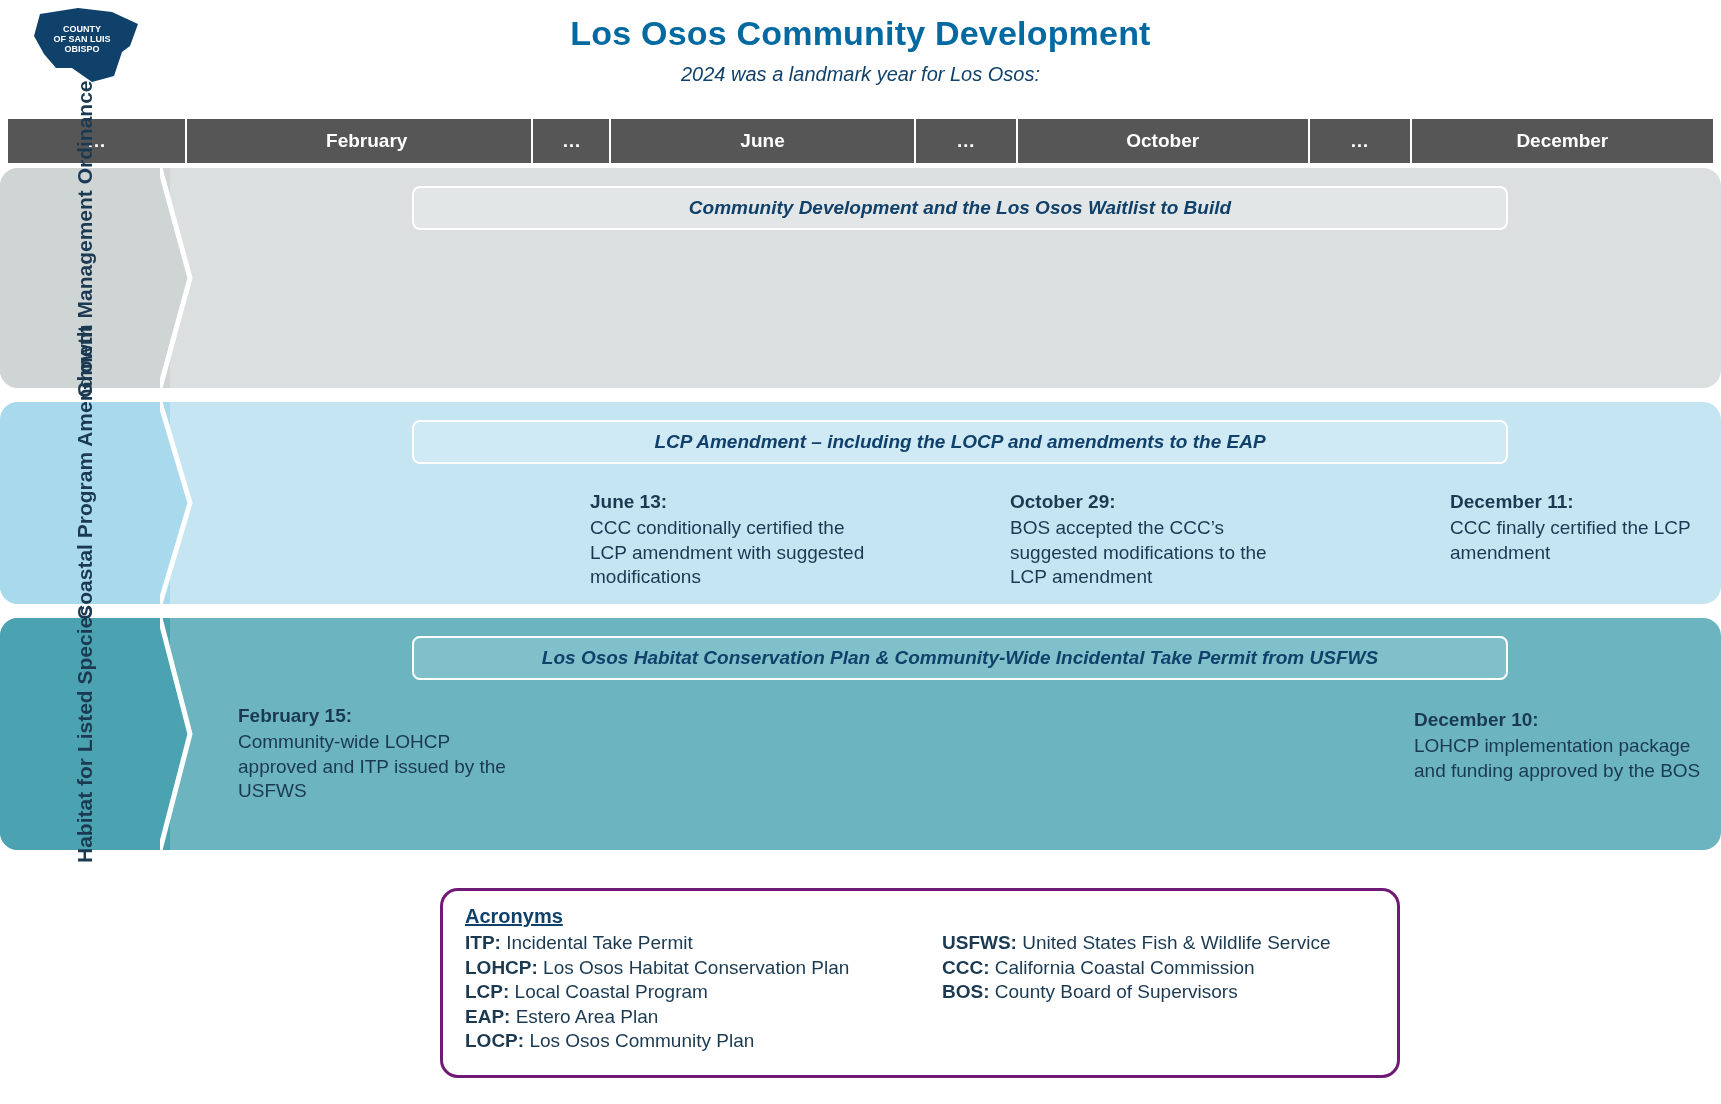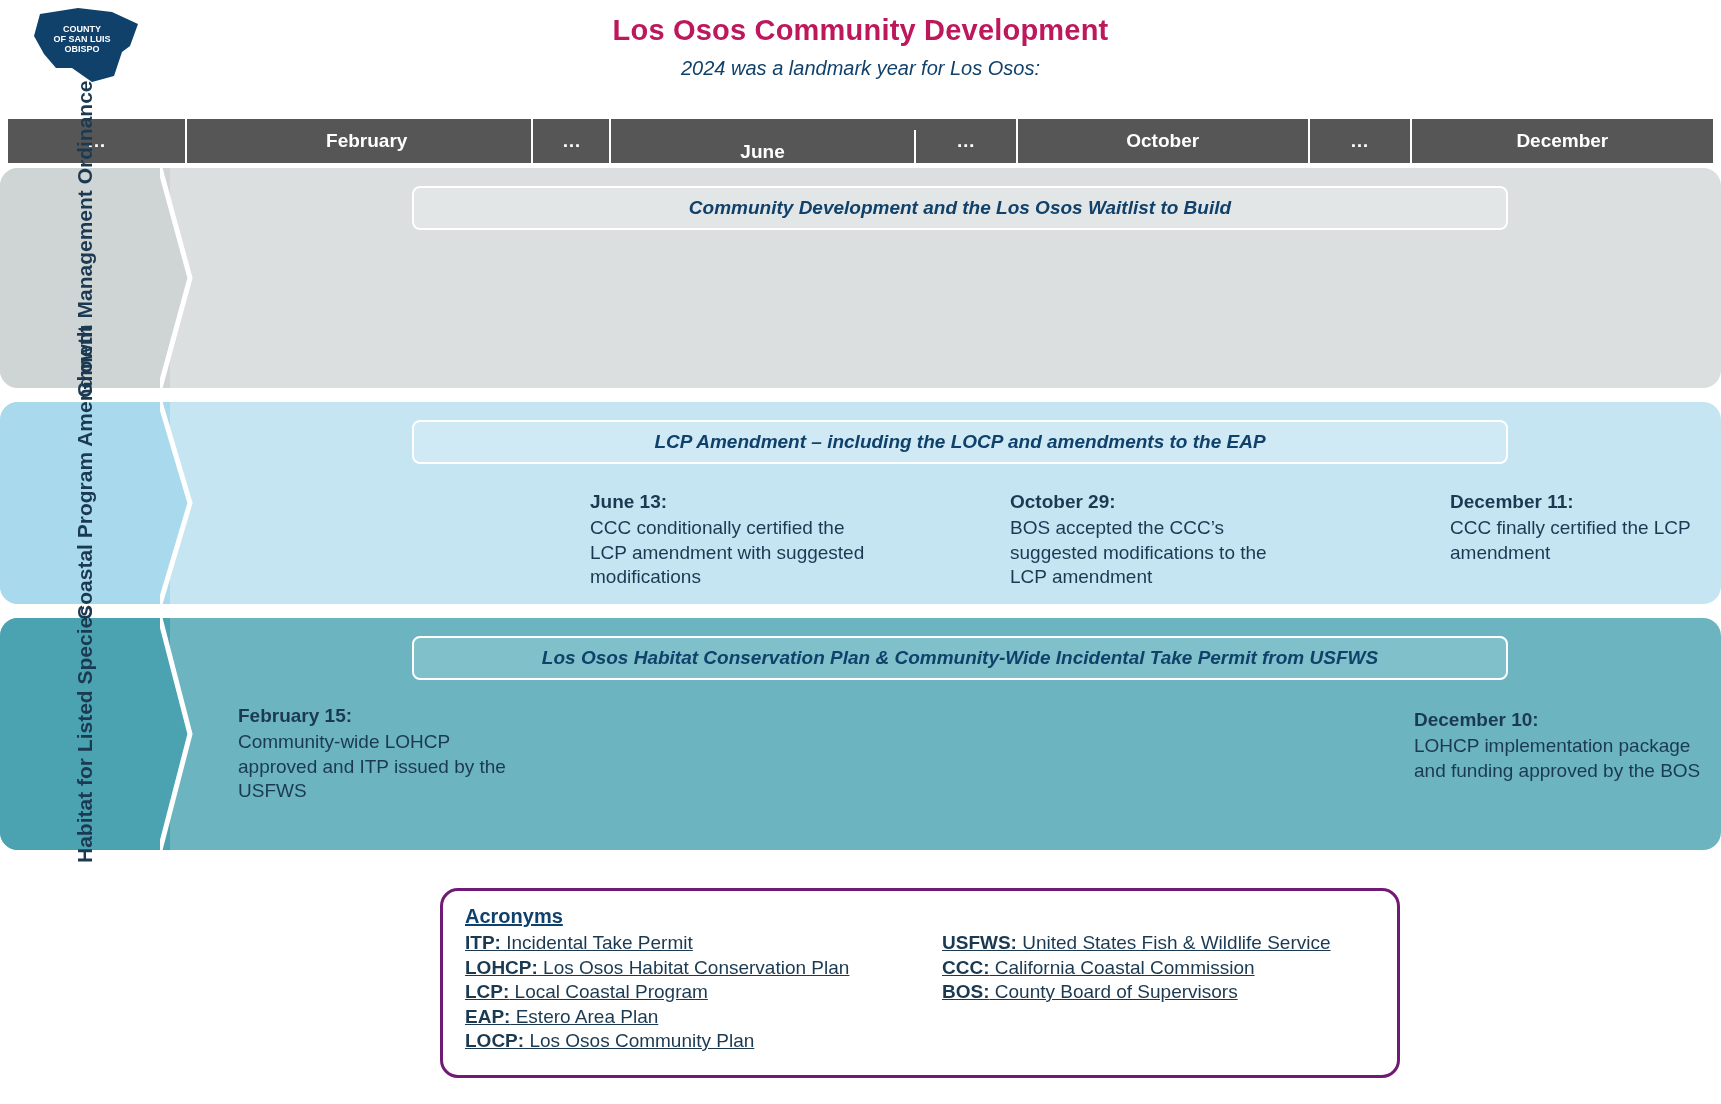--- a/index.html
+++ b/index.html
@@ -28,23 +28,23 @@
     width: 120px;
     height: 78px;
   }
   .logo svg { display: block; }
   .title-block {
     position: absolute;
     left: 0; right: 0; top: 10px;
     text-align: center;
   }
   .main-title {
-    font-size: 29px;
-    font-weight: bold;
-    color: #be185d;
+    font-size: 34px;
+    font-weight: bold;
+    color: #0369a1;
     letter-spacing: 0.2px;
     margin: 0;
     padding-top: 4px;
   }
   .sub-title {
     font-size: 20px;
     font-style: italic;
     color: #10416b;
     margin-top: 10px;
   }
@@ -170,21 +170,20 @@
   .acr-title {
     font-weight: bold;
     font-size: 20px;
     color: #10416b;
     text-decoration: underline;
     margin-bottom: 3px;
   }
   .acr-cols {
     display: flex;
     gap: 44px;
-    text-decoration: underline;
   }
   .acr-col { width: 460px; }
   .acr-line {
     font-size: 19px;
     line-height: 1.29;
     color: #1b3a52;
   }
   .acr-line b { font-weight: bold; }
 </style>
 </head>
@@ -202,21 +201,21 @@
   <div class="title-block">
     <div class="main-title">Los Osos Community Development</div>
     <div class="sub-title">2024 was a landmark year for Los Osos:</div>
   </div>
 </div>
 
 <div class="monthbar" id="monthbar">
     <div class="month-cell" style="width: 186px;">…</div>
     <div class="month-cell" style="width: 344px; margin-left: 15px;">February</div>
     <div class="month-cell" style="width: 81px;">…</div>
-    <div class="month-cell" style="width: 316px; margin-top: 11px;">June</div>
+    <div class="month-cell" style="width: 316px;">June</div>
     <div class="month-cell" style="width: 106px;">…</div>
     <div class="month-cell" style="width: 303px;">October</div>
     <div class="month-cell" style="width: 106px;">…</div>
     <div class="month-cell" style="width: 313px;">December</div>
   </div>
 
 <div class="row row-1">
   <div class="row-label">
     <div class="vtext">Title 26 Growth Management Ordinance</div>
   </div>

